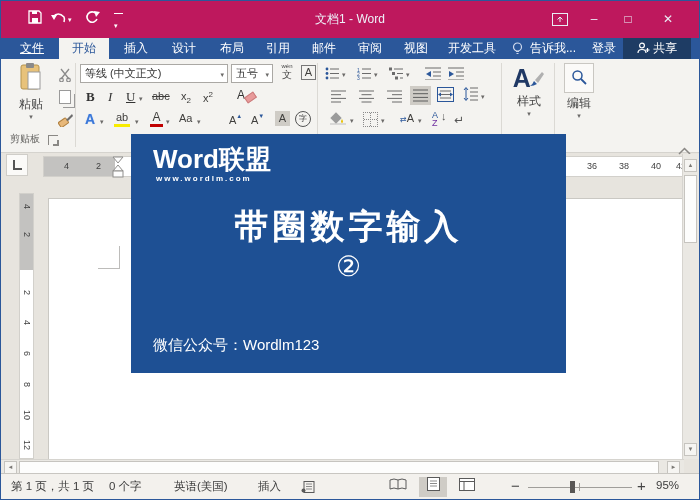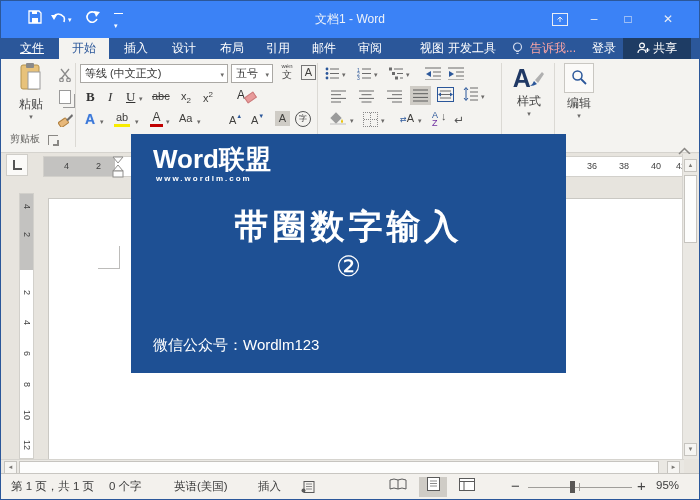--- a/index.html
+++ b/index.html
@@ -3,30 +3,30 @@
 <meta charset="utf-8">
 <style>
   html,body{margin:0;padding:0;}
   body{width:700px;height:500px;position:relative;font-family:"Liberation Sans","DejaVu Sans",sans-serif;background:#e7e4de;overflow:hidden;}
   #app{position:absolute;inset:0;border:1px solid #2b579a;box-sizing:border-box;}
   .abs{position:absolute;}
   .caret{font-size:7px;color:#6b6a68;line-height:1;}
   .caret-w{font-size:7px;color:#fff;line-height:1;}
 
   
-  .titlebar{position:absolute;top:0;left:0;right:0;height:37px;background:#3b82f6;color:#fff;}
+  .titlebar{position:absolute;top:0;left:0;right:0;height:37px;background:#be185d;color:#fff;}
   .qat-btn{position:absolute;top:8px;color:#fff;cursor:default;}
   .win-title{position:absolute;top:10px;left:0;right:0;text-align:center;font-size:12px;color:#eef2f9;}
   .win-ctl{position:absolute;top:0;height:37px;width:34px;text-align:center;line-height:37px;color:#e9edf5;font-size:12px;}
 
   
   .tabrow{position:absolute;top:37px;left:0;right:0;height:21px;background:#2b579a;}
   .tab{position:absolute;top:0;height:21px;line-height:21px;font-size:12px;color:#fff;text-align:center;}
   .tab.active{background:#f4f3f0;color:#2b579a;}
-  .tellme{color:#fca5a5;}
+  .tellme{color:#ffffff;}
   .share-btn{position:absolute;top:0;height:21px;line-height:21px;background:#1e3c64;color:#fff;font-size:12px;text-align:center;}
 
   
   .ribbon{position:absolute;top:58px;left:0;right:0;height:94px;background:#f4f3f0;border-bottom:1px solid #d5d3ce;box-sizing:border-box;}
   .rb-divider{position:absolute;top:4px;height:84px;width:1px;background:#dbd9d4;}
   .rb-txt{color:#444;font-size:12px;line-height:1;}
   .combo{position:absolute;height:19px;background:#fff;border:1px solid #aaa8a4;box-sizing:border-box;font-size:11px;color:#333;line-height:17px;padding-left:4px;}
   .combo .caret{position:absolute;right:3px;top:6px;}
   .grp-label{position:absolute;top:73px;font-size:10px;color:#605f5d;}
   .mini{font-size:11px;color:#3f3e3c;line-height:1;}
@@ -115,21 +115,21 @@
 
   <div class="tabrow">
     <span class="tab" style="left:10px;width:42px;text-decoration:underline;">文件</span>
     <span class="tab active" style="left:58px;width:50px;">开始</span>
     <span class="tab" style="left:112px;width:46px;">插入</span>
     <span class="tab" style="left:160px;width:46px;text-align:center;">设计</span>
     <span class="tab" style="left:208px;width:46px;">布局</span>
     <span class="tab" style="left:254px;width:46px;">引用</span>
     <span class="tab" style="left:300px;width:46px;">邮件</span>
     <span class="tab" style="left:346px;width:46px;">审阅</span>
-    <span class="tab" style="left:408px;width:46px;">视图</span>
+    <span class="tab" style="left:392px;width:46px;">视图</span>
     <span class="tab" style="left:438px;width:66px;">开发工具</span>
     <span class="tab" style="left:506px;width:20px;">
       <svg width="11" height="13" viewBox="0 0 11 13" style="margin-top:4px;">
           <circle cx="5.5" cy="5" r="4" fill="none" stroke="#cfd9ec" stroke-width="1.2"></circle>
           <path d="M4 9.5 h3 M4.5 11.5 h2" stroke="#cfd9ec"></path>
         </svg>
     </span>
     <span class="tab tellme" style="left:526px;width:52px;">告诉我...</span>
     <span class="tab" style="left:584px;width:38px;">登录</span>
     <span class="share-btn" style="left:622px;width:68px;">

